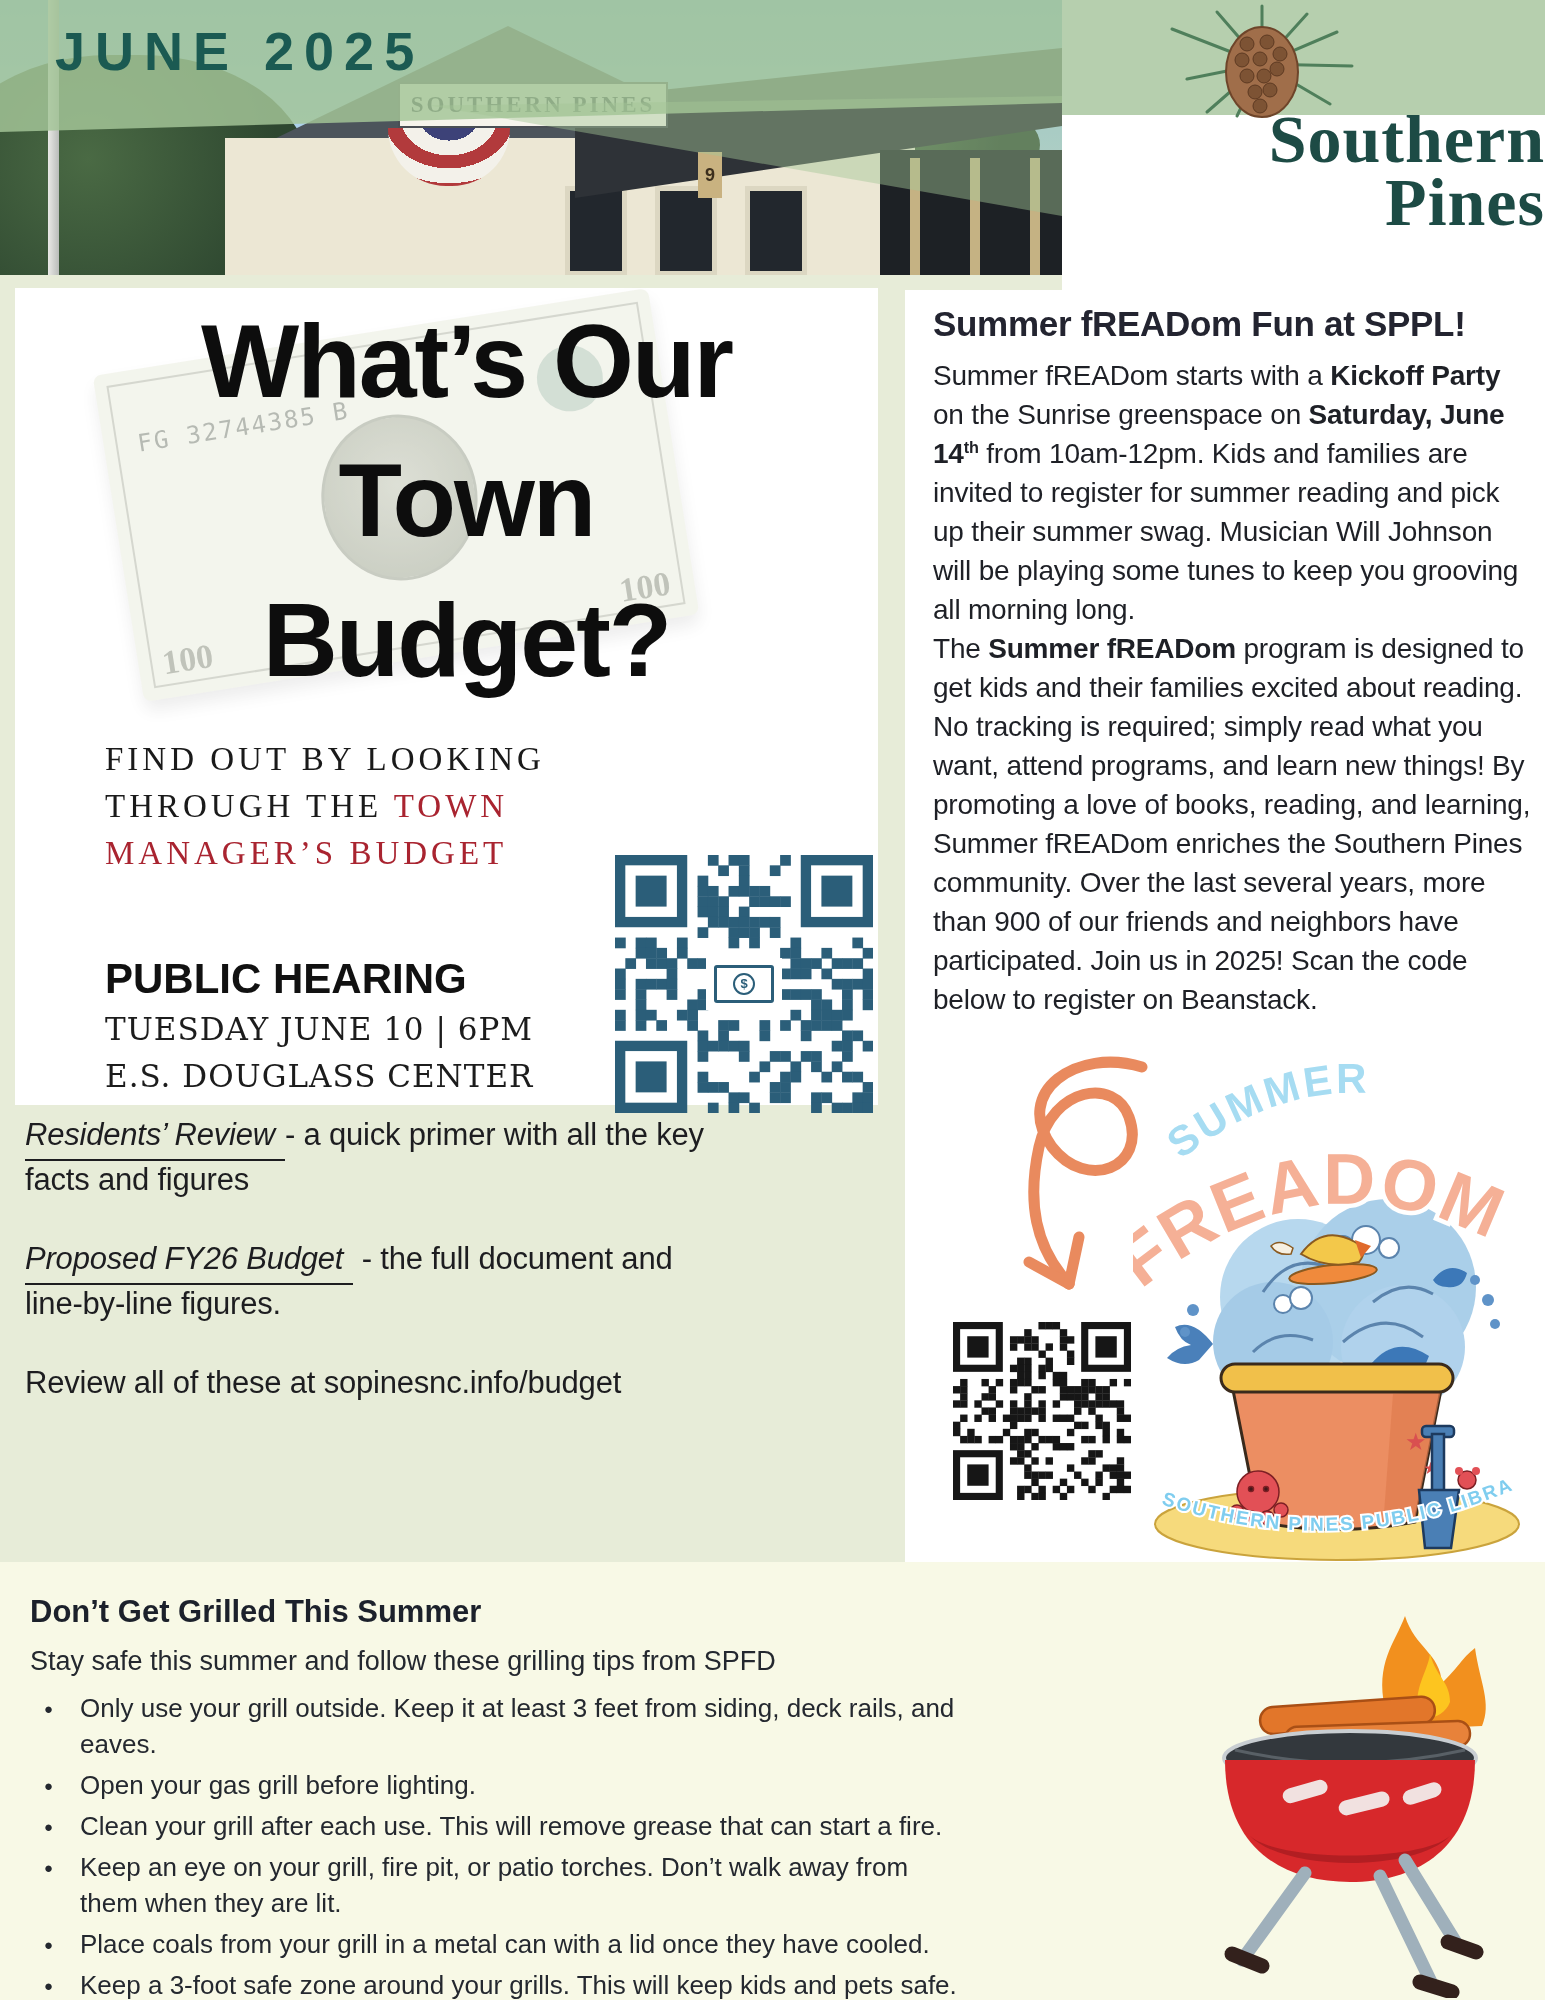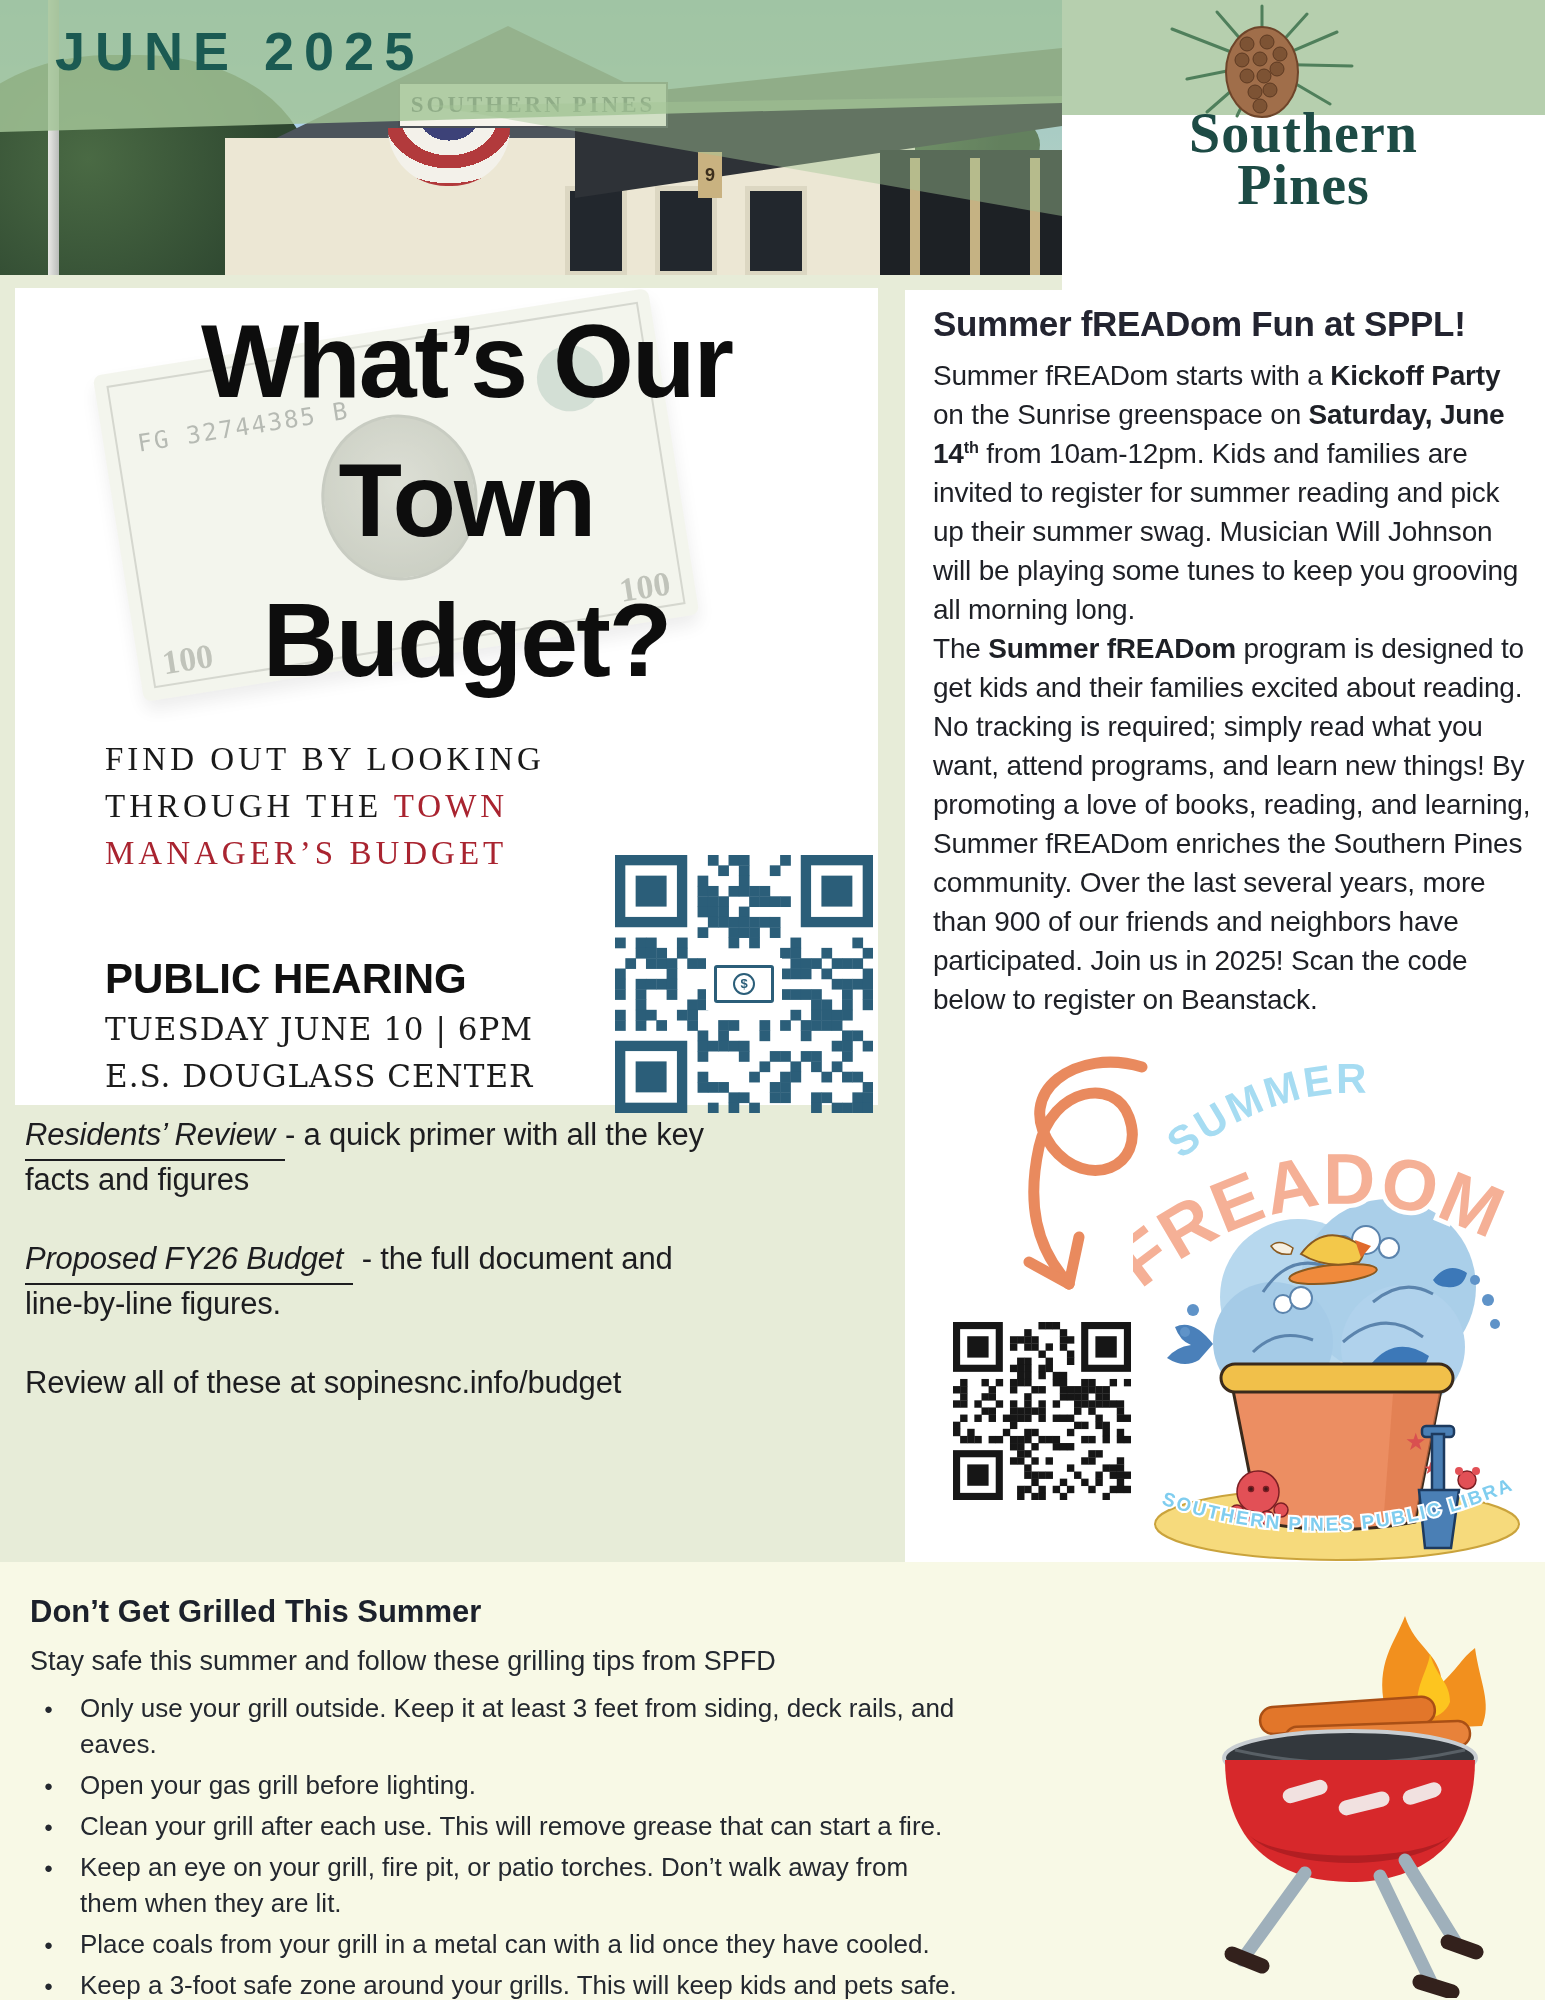--- a/index.html
+++ b/index.html
@@ -33,23 +33,23 @@
               font-size:18px;font-weight:bold;text-align:center;line-height:46px;}
   #overlay-top{left:0;top:0;width:1062px;height:132px;background:rgba(163,197,151,0.84);
                clip-path:polygon(0 0,100% 0,100% 78%,0 100%);}
   #overlay-awn{left:430px;top:96px;width:632px;height:120px;background:rgba(163,197,151,0.45);
                clip-path:polygon(0 8%,100% 0,100% 100%);}
   #month{left:55px;top:14px;font-size:54px;font-weight:bold;letter-spacing:10px;color:#1b5a52;margin-top:6px;}
 
   
   #hdr-right{left:1062px;top:0;width:483px;height:290px;background:#ffffff;}
   #hdr-right-green{position:absolute;left:0;top:0;width:483px;height:115px;background:#b6cfae;}
-  #logo{position:absolute;left:0;top:108px;width:483px;text-align:center;
+  #logo{position:absolute;left:0;top:108px;width:483px;text-align:right;
         font-family:"Liberation Serif",serif;font-weight:bold;color:#1d4b45;
-        font-size:56px;line-height:0.92;letter-spacing:1px;}
+        font-size:68px;line-height:0.92;letter-spacing:1px;}
   #pinecone{position:absolute;left:100px;top:4px;width:200px;height:125px;}
 
   
   #poster{left:15px;top:288px;width:863px;height:817px;background:#ffffff;}
   #bill{position:absolute;left:100px;top:42px;width:562px;height:330px;background:#edefe3;
         transform:rotate(-9deg);border-radius:8px;opacity:.62;box-shadow:0 10px 18px rgba(0,0,0,.12);
         outline:2px solid #bcc0b2;outline-offset:-14px;}
   #bill-portrait{position:absolute;left:206px;top:85px;width:150px;height:160px;border-radius:50%;
         border:3px solid #a8ae9e;background:radial-gradient(circle at 50% 42%,#c9cdbd,#aeb4a2 75%);}
   #bill-serial{position:absolute;left:34px;top:60px;font-family:"DejaVu Sans Mono",monospace;

